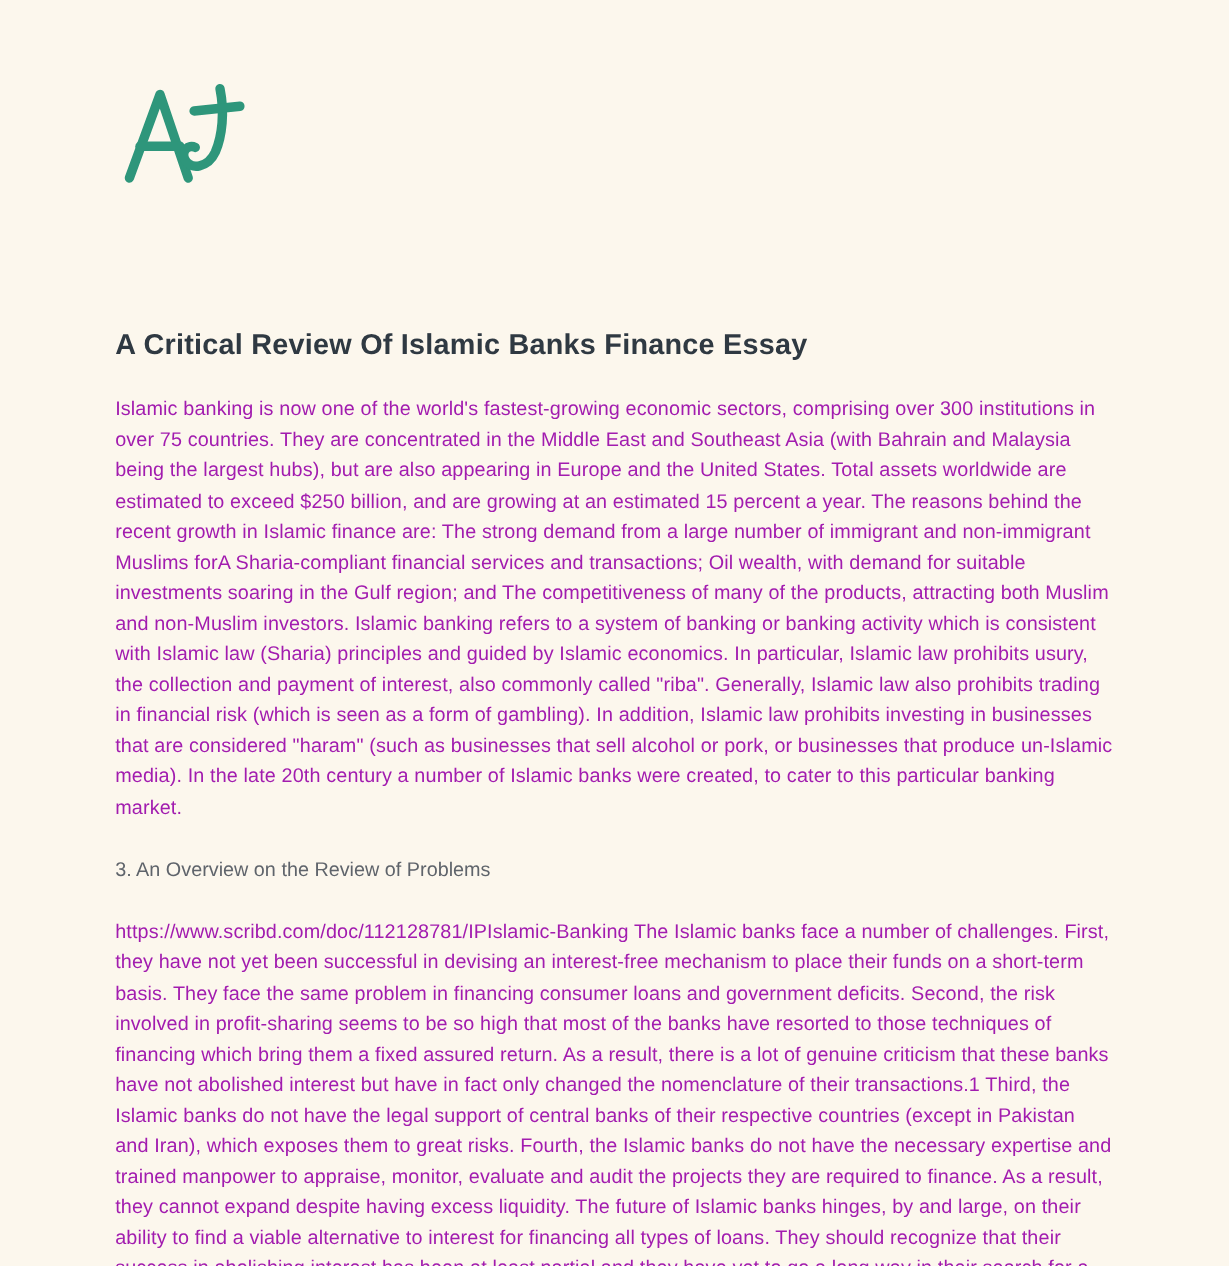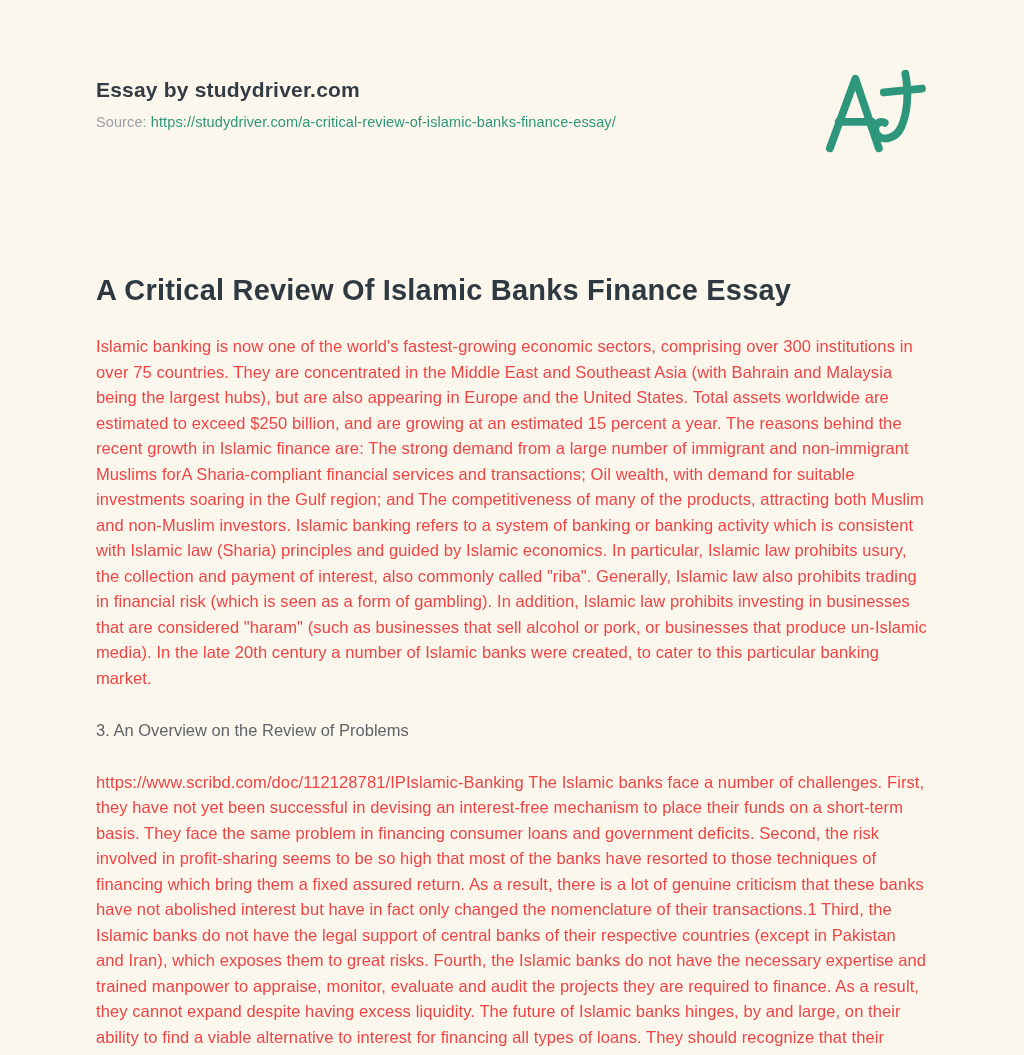--- a/index.html
+++ b/index.html
@@ -39,31 +39,31 @@
   .source-link {
     color: #2e967b;
     text-decoration: none;
     cursor: pointer;
   }
   .logo-wrap {
     margin-top: -6px;
     margin-right: 2px;
   }
   .article-title {
-    font-size: 29px;
+    font-size: 24px;
     font-weight: 700;
     color: #2f3942;
     letter-spacing: 0.2px;
     margin: 104px 0 26px 0;
     line-height: 1.25;
   }
   .body-text {
     font-size: 16.5px;
     line-height: 25.5px;
-    color: #ef4444;
+    color: #a21caf;
     letter-spacing: 0.1px;
     margin: 0 0 0 0;
   }
   .section-heading {
     font-size: 16.5px;
     line-height: 25.5px;
     color: #5f646b;
     font-weight: 400;
     margin: 27px 0 0 0;
   }
@@ -71,27 +71,20 @@
     margin-top: 26px;
   }
 </style>
 </head>
 <body>
 
 <div class="canvas">
   <div class="page">
 
     <div class="header-row">
-      <div>
-        <div class="byline">Essay by studydriver.com</div>
-        <div class="source-line">
-          <span>Source:</span>
-          <a class="source-link">https://studydriver.com/a-critical-review-of-islamic-banks-finance-essay/</a>
-        </div>
-      </div>
 
       <div class="logo-wrap">
         <svg width="108" height="98" viewBox="0 0 110 100" fill="none" xmlns="http://www.w3.org/2000/svg" aria-hidden="true">
 
           <path d="M 12 84 L 38 13 L 62 84" stroke="#2e967b" stroke-width="8" stroke-linecap="round" stroke-linejoin="round" fill="none"></path>
           <path d="M 21 57 L 55 57" stroke="#2e967b" stroke-width="8" stroke-linecap="round" fill="none"></path>
 
           <path d="M 89 8 C 93 28 91 48 85 62 C 79 75 64 78 59 68 C 56 61 62 55 68 58" stroke="#2e967b" stroke-width="8" stroke-linecap="round" fill="none"></path>
           <path d="M 67 27 L 106 23" stroke="#2e967b" stroke-width="8" stroke-linecap="round" fill="none"></path>
         </svg>

